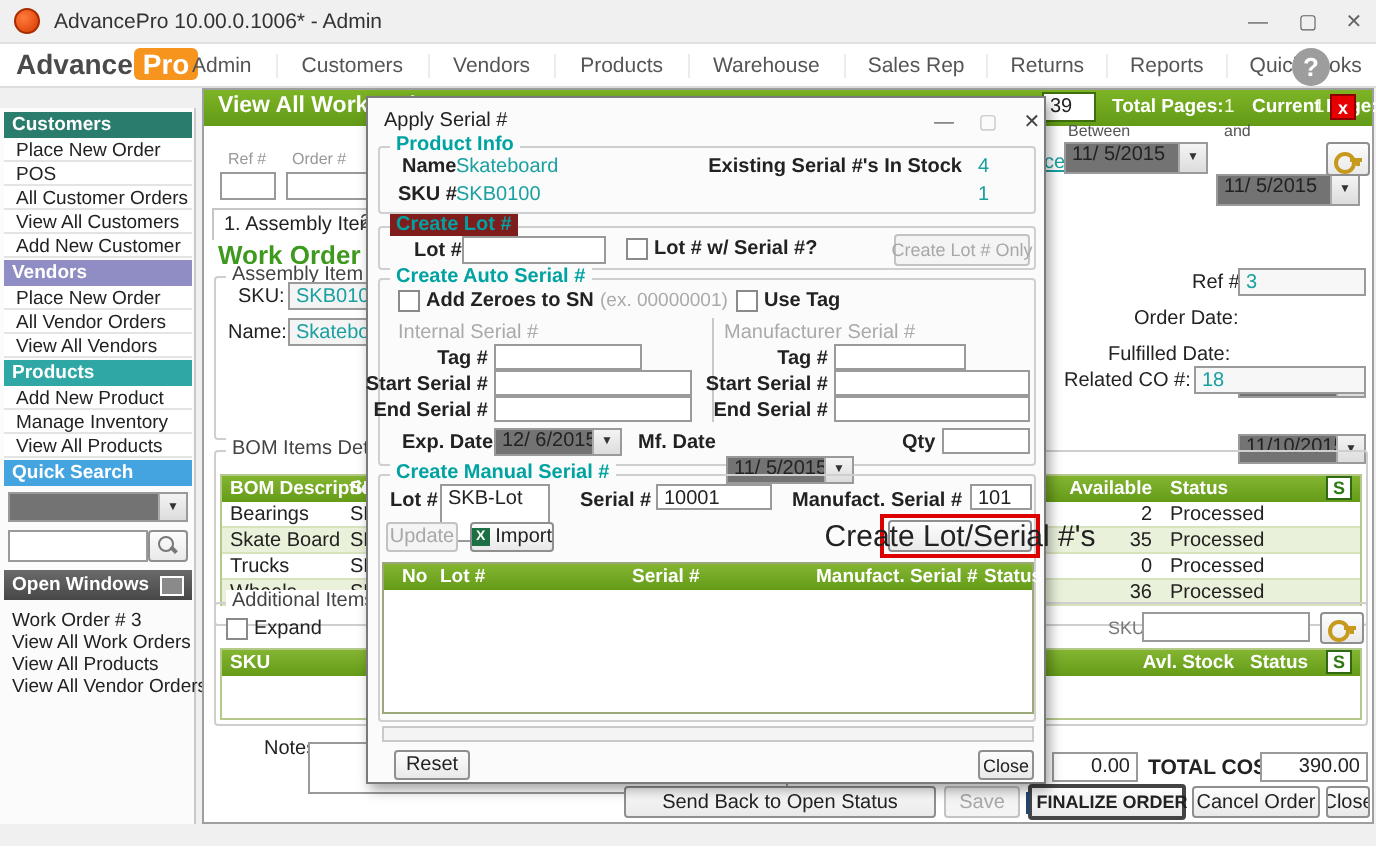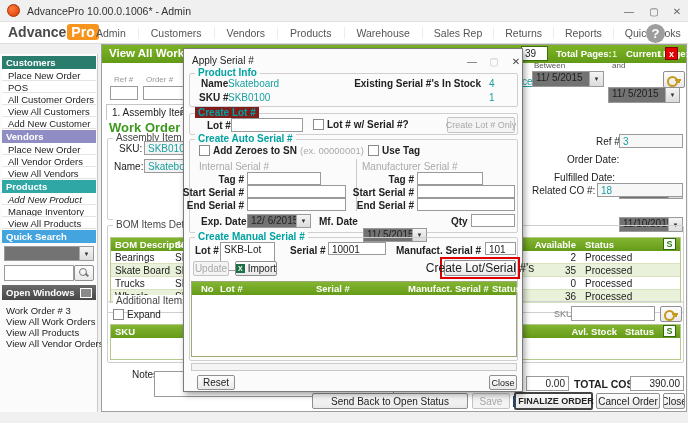--- a/index.html
+++ b/index.html
@@ -72,21 +72,21 @@
   <div class="sideitem" style="top:15px;">Place New Order</div>
   <div class="sideitem" style="top:27px;">POS</div>
   <div class="sideitem" style="top:39px;">All Customer Orders</div>
   <div class="sideitem" style="top:51px;">View All Customers</div>
   <div class="sideitem" style="top:63px;">Add New Customer</div>
   <div class="sidehead" style="top:76px;background:#8f8dc4;">Vendors</div>
   <div class="sideitem" style="top:89px;">Place New Order</div>
   <div class="sideitem" style="top:101px;">All Vendor Orders</div>
   <div class="sideitem" style="top:113px;">View All Vendors</div>
   <div class="sidehead" style="top:126px;background:#2fa8a5;">Products</div>
-  <div class="sideitem" style="top:139px;font-style:italic;">Add New Product</div>
+  <div class="sideitem" style="top:139px;">Add New Product</div>
   <div class="sideitem" style="top:151px;">Manage Inventory</div>
   <div class="sideitem" style="top:163px;">View All Products</div>
   <div class="sidehead" style="top:176px;background:#44a4e0;">Quick Search</div>
   <div class="ab combo" style="left:4px;top:192px;width:90px;height:15px;">
     <span class="arr">
         <span>▼</span>
       </span>
   </div>
   <div class="ab inp" style="left:4px;top:211px;width:70px;height:16px;"></div>
   <div class="ab btn" style="left:74px;top:211px;width:20px;height:16px;">
@@ -350,21 +350,21 @@
   <div class="ab btn dis" style="left:9px;top:212px;width:36px;height:15px;">
     <span>Update</span>
   </div>
   <div class="ab btn" style="left:51px;top:212px;width:42px;height:15px;">
     <span style="width:9px;height:9px;background:#1d7044;color:#fff;font-size:7px;font-weight:bold;display:flex;align-items:center;justify-content:center;margin-right:3px;">
         <span>X</span>
       </span>
     <span>Import</span>
   </div>
   <div class="ab" style="left:256px;top:208px;width:80px;height:22px;border:2px solid #dd0000;"></div>
-  <div class="ab btn" style="left:260px;top:211px;width:72px;height:16px;font-size:12px;">
+  <div class="ab btn" style="left:260px;top:211px;width:72px;height:16px;font-size:15px;">
     <span>Create Lot/Serial #'s</span>
   </div>
 
   <div class="ab" style="left:7px;top:232px;width:326px;height:76px;border:1px solid #9aa87a;background:#fff;">
     <div class="ghead ab" style="left:0;top:0;width:324px;height:13px;">
       <span class="ab nw" style="left:9px;top:1px;">No</span>
       <span class="ab nw" style="left:28px;top:1px;">Lot #</span>
       <span class="ab nw" style="left:124px;top:1px;">Serial #</span>
       <span class="ab nw" style="left:216px;top:1px;">Manufact. Serial #</span>
       <span class="ab nw" style="left:300px;top:1px;">Status</span>

